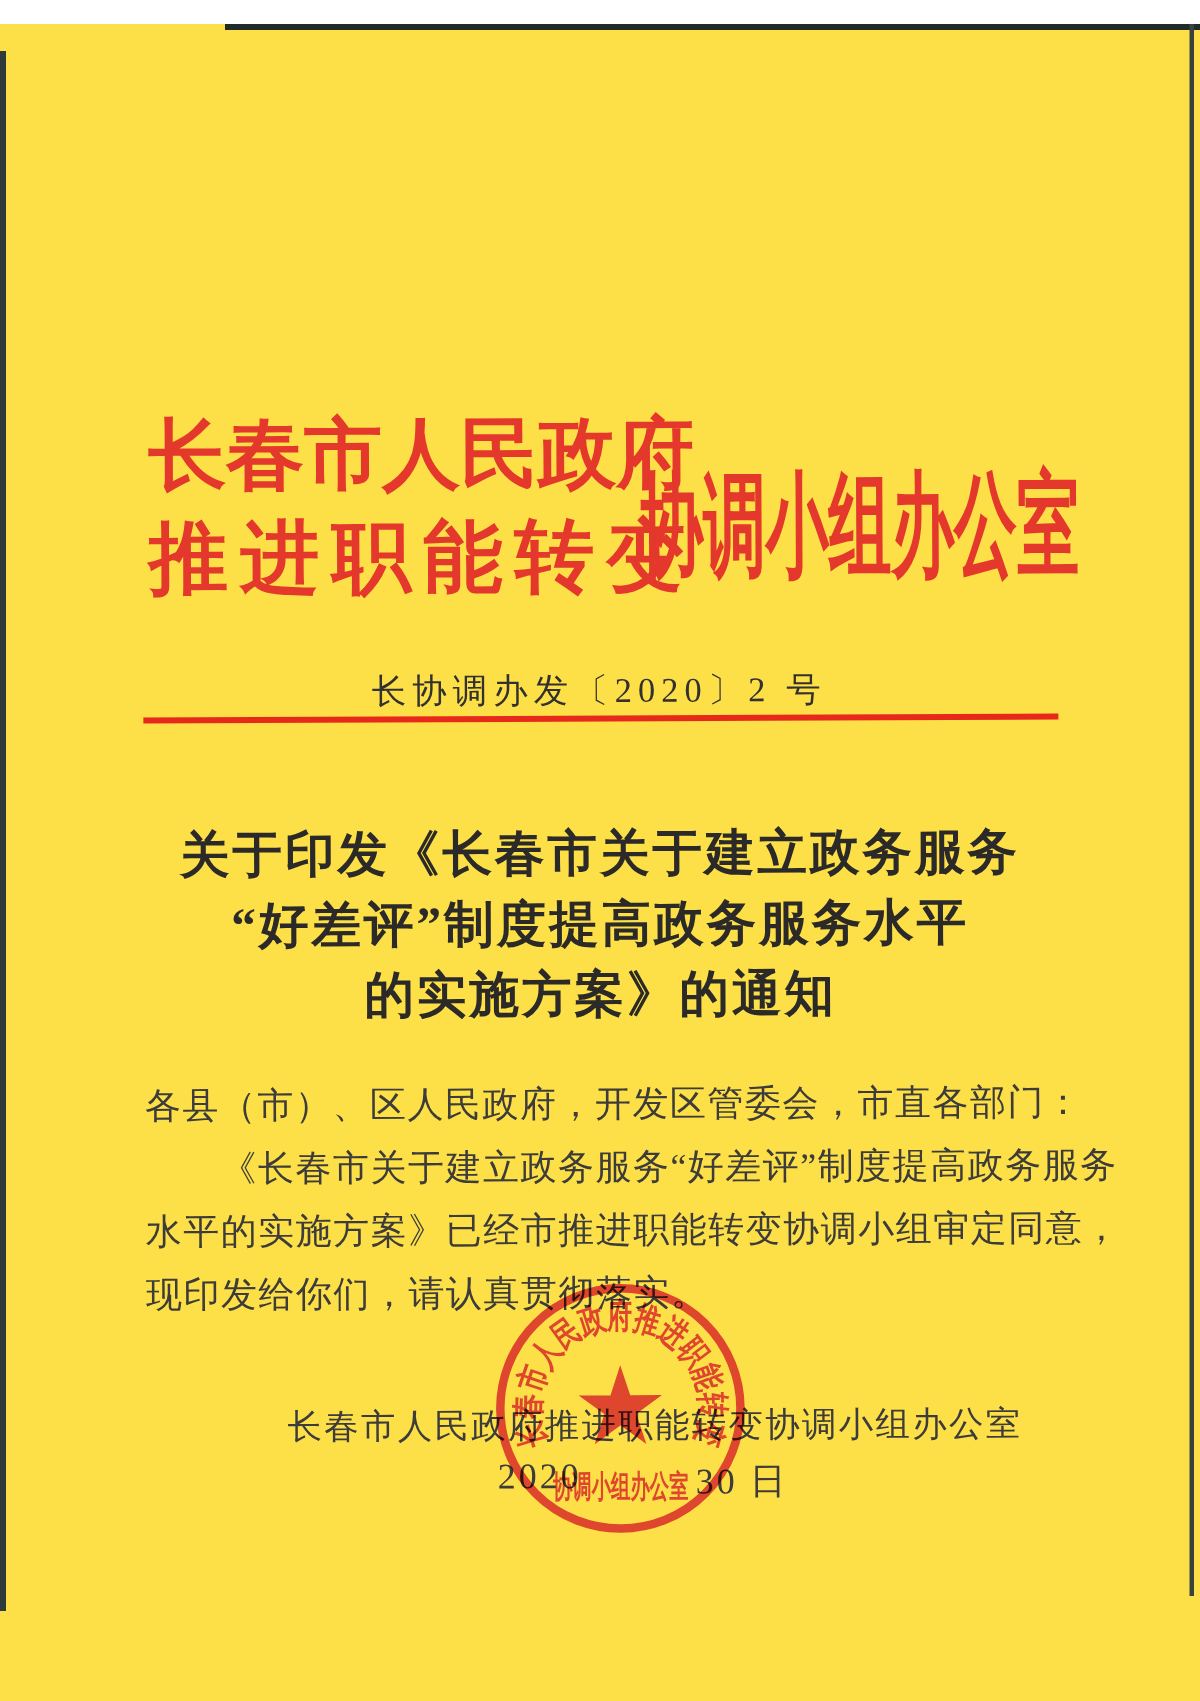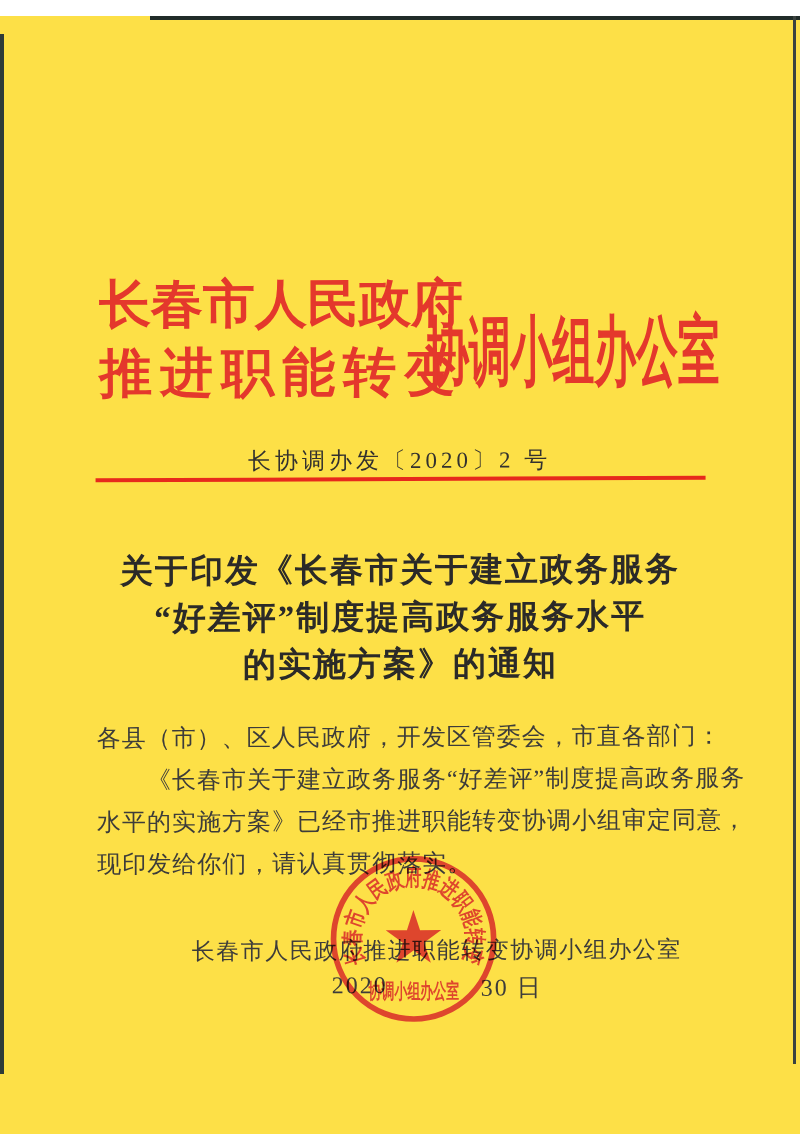--- a/index.html
+++ b/index.html
@@ -69,21 +69,21 @@
 
   .signature {
     position: absolute; left: 190px; top: 919px;
     font-size: 23px; letter-spacing: 1.5px; color: #3d3c3a; white-space: nowrap;
   }
   .date-line {
     position: absolute; left: 0; top: 956px; width: 100%;
     font-size: 24px; color: #3d3c3a;
   }
   .date-year { position: absolute; left: 330px; letter-spacing: 2px; text-align: center; }
-  .date-day  { position: absolute; left: 479px; letter-spacing: 2px; }
+  .date-day  { position: absolute; left: 462px; letter-spacing: 2px; }
 
   .stamp {
     position: absolute; left: 325px; top: 836px;
     width: 174px; height: 174px;
     opacity: 0.93;
     mix-blend-mode: multiply;
     z-index: 5;
   }
   .stamp text { fill: #dc3a2b; font-family: "Liberation Serif", "DejaVu Serif", serif; font-weight: bold; }
 </style>

